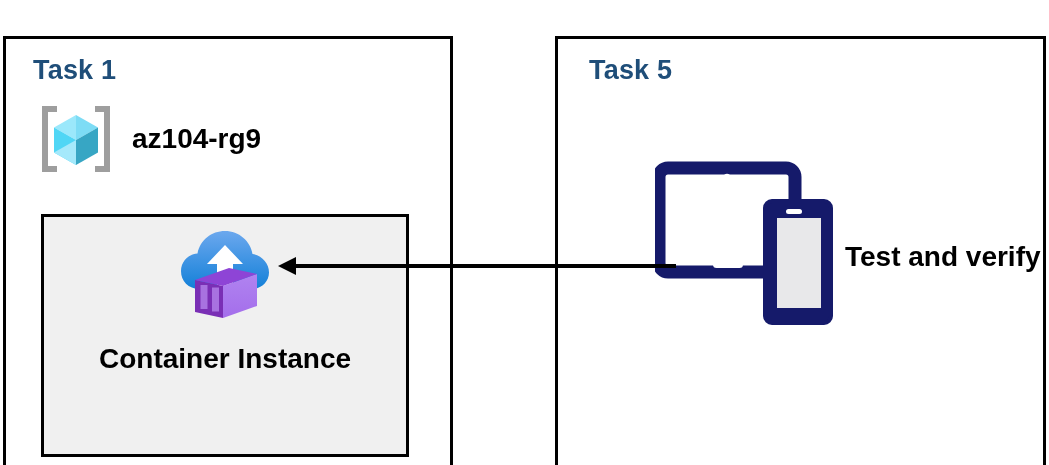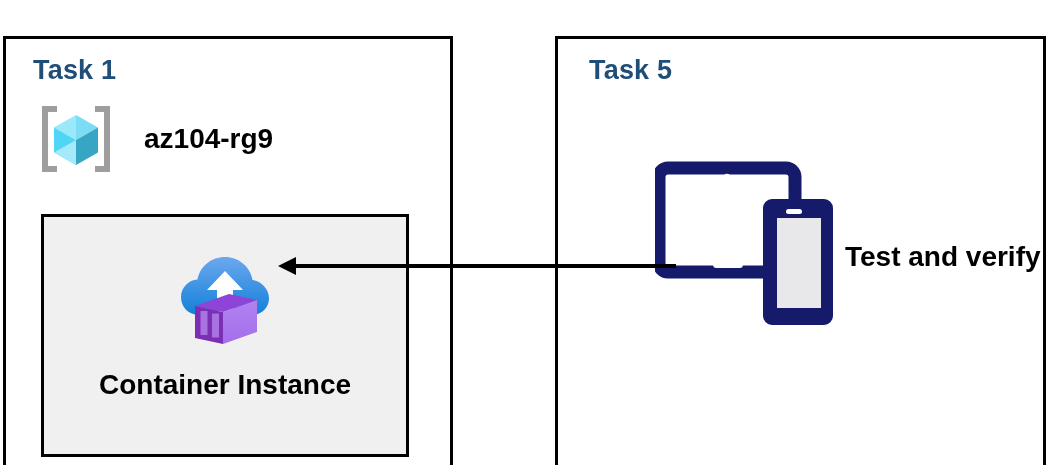--- a/index.html
+++ b/index.html
@@ -36,21 +36,21 @@
   #panel-task1 .panel-title { left: 27px; top: 16px; }
   #panel-task2 .panel-title { left: 31px; top: 16px; }
 
   
   .rg-row {
     position: absolute;
     left: 28px;
     top: 58px;
     display: flex;
     align-items: center;
-    gap: 26px;
+    gap: 14px;
   }
   .rg-icon { width: 84px; height: 84px; display: block; }
   .rg-label {
     font-size: 28px;
     font-weight: bold;
     color: #000000;
     white-space: nowrap;
   }
 
   
@@ -60,21 +60,20 @@
     left: 35px;
     top: 175px;
     width: 368px;
     height: 243px;
     border: 3px solid #000000;
     background: #f0f0f0;
     display: flex;
     flex-direction: column;
     align-items: center;
     justify-content: flex-start;
-    padding-top: 26px;
   }
   .aci-icon { width: 104px; height: 104px; display: block; }
   .aci-label {
     margin-top: 22px;
     font-size: 28px;
     font-weight: bold;
     color: #000000;
     white-space: nowrap;
   }
 

